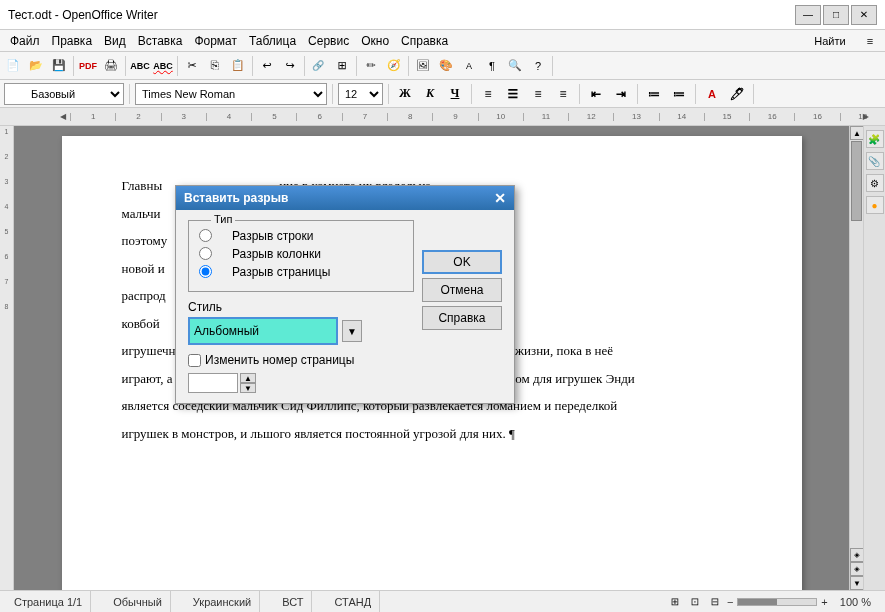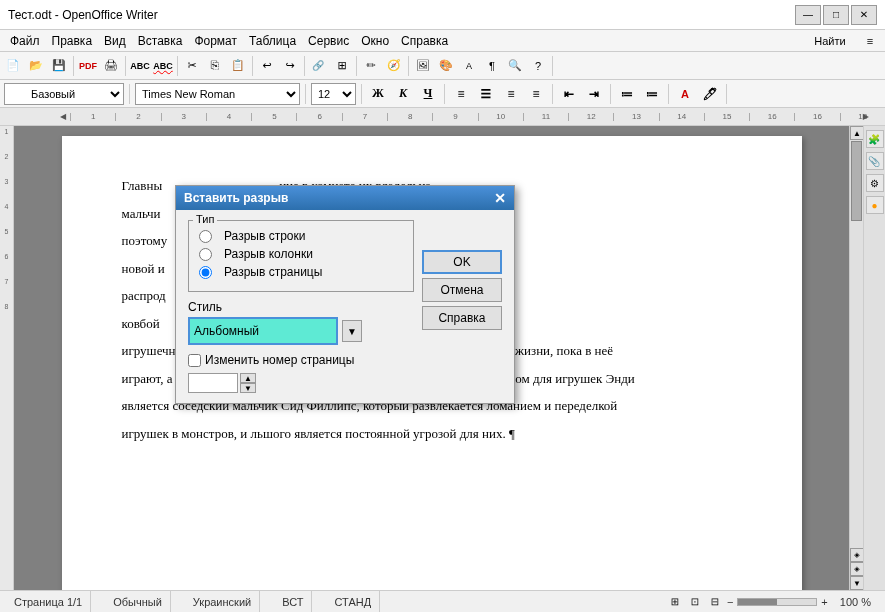--- a/index.html
+++ b/index.html
@@ -17,21 +17,21 @@
     
     
     .toolbar { background: #f5f5f5; height: 28px; display: flex; align-items: center; padding: 0 2px; border-bottom: 1px solid #ccc; gap: 1px; }
     .tb-btn { width: 22px; height: 22px; border: 1px solid transparent; background: transparent; cursor: pointer; display: flex; align-items: center; justify-content: center; font-size: 11px; }
     .tb-separator { width: 1px; height: 20px; background: #ccc; margin: 0 2px; }
     
     
     .fmt-bar { background: #f5f5f5; height: 28px; display: flex; align-items: center; padding: 0 4px; border-bottom: 1px solid #ccc; gap: 3px; }
     .fmt-select { height: 22px; border: 1px solid #999; background: white; font-size: 11px; padding: 0 2px; cursor: pointer; }
     .fmt-select.style { width: 120px; padding-left: 22px; }
-    .fmt-select.font { width: 165px; }
+    .fmt-select.font { width: 192px; }
     .fmt-select.size { width: 45px; }
     .fmt-btn { width: 22px; height: 22px; border: 1px solid transparent; background: transparent; cursor: pointer; font-size: 12px; display: flex; align-items: center; justify-content: center; font-weight: bold; }
     
     
     .ruler { background: #e8e8e8; height: 18px; border-bottom: 1px solid #ccc; display: flex; align-items: center; padding-left: 60px; font-size: 9px; color: #666; position: relative; overflow: hidden; }
     .ruler-inner { display: flex; align-items: center; width: 100%; }
     .ruler-mark { width: 50px; text-align: center; border-left: 1px solid #aaa; height: 8px; line-height: 8px; font-size: 8px; }
     
     
     .left-ruler { width: 14px; background: #e8e8e8; border-right: 1px solid #ccc; }
@@ -48,22 +48,22 @@
     .status-item:last-child { border-right: none; }
     .status-right { margin-left: auto; display: flex; align-items: center; gap: 2px; }
     
     
     .dialog-overlay { position: fixed; top: 0; left: 0; width: 100%; height: 100%; z-index: 100; pointer-events: none; }
     .dialog { position: absolute; top: 185px; left: 175px; width: 340px; background: #f0f0f0; border: 1px solid #999; box-shadow: 3px 3px 8px rgba(0,0,0,0.4); pointer-events: all; }
     .dialog-titlebar { background: linear-gradient(to bottom, #4a90d9, #2c6fad); color: white; padding: 4px 8px; display: flex; align-items: center; justify-content: space-between; font-size: 12px; font-weight: bold; }
     .dialog-close { color: white; background: transparent; border: none; cursor: pointer; font-size: 14px; font-weight: bold; }
     .dialog-body { padding: 10px 12px; }
     .group-box { border: 1px solid #999; padding: 8px 10px; margin-bottom: 8px; position: relative; }
-    .group-label { position: absolute; top: -8px; left: 4px; background: #f0f0f0; padding: 0 3px; font-size: 11px; }
-    .radio-row { display: flex; align-items: center; gap: 12px; margin-bottom: 4px; font-size: 12px; }
+    .group-label { position: absolute; top: -8px; left: 22px; background: #f0f0f0; padding: 0 3px; font-size: 11px; }
+    .radio-row { display: flex; align-items: flex-start; gap: 20px; margin-bottom: 4px; font-size: 12px; }
     .radio-row input { margin: 0; }
     .style-group { margin-bottom: 8px; }
     .style-label { font-size: 12px; margin-bottom: 3px; }
     .style-select-row { display: flex; align-items: center; gap: 4px; }
     .style-select { width: 150px; height: 22px; border: 2px solid #4a90d9; background: white; font-size: 12px; padding: 0 4px; }
     .style-dropdown { width: 20px; height: 22px; border: 1px solid #999; background: #e1e1e1; cursor: pointer; display: flex; align-items: center; justify-content: center; font-size: 10px; }
     .checkbox-row { display: flex; align-items: center; gap: 4px; font-size: 12px; margin-bottom: 6px; }
     .number-input-row { display: flex; align-items: center; gap: 2px; }
     .number-input { width: 50px; height: 20px; border: 1px solid #999; background: white; font-size: 12px; padding: 0 3px; }
     .spin-btns { display: flex; flex-direction: column; }

